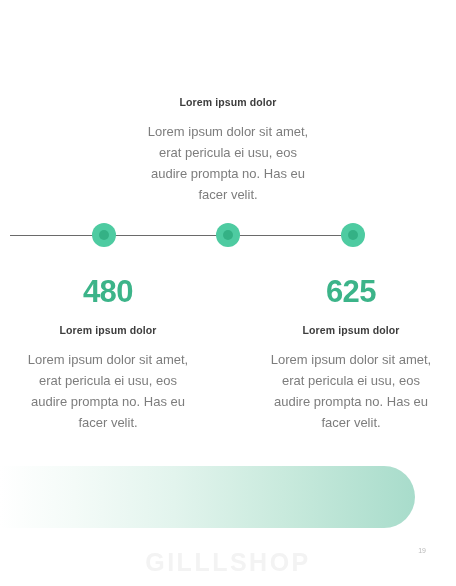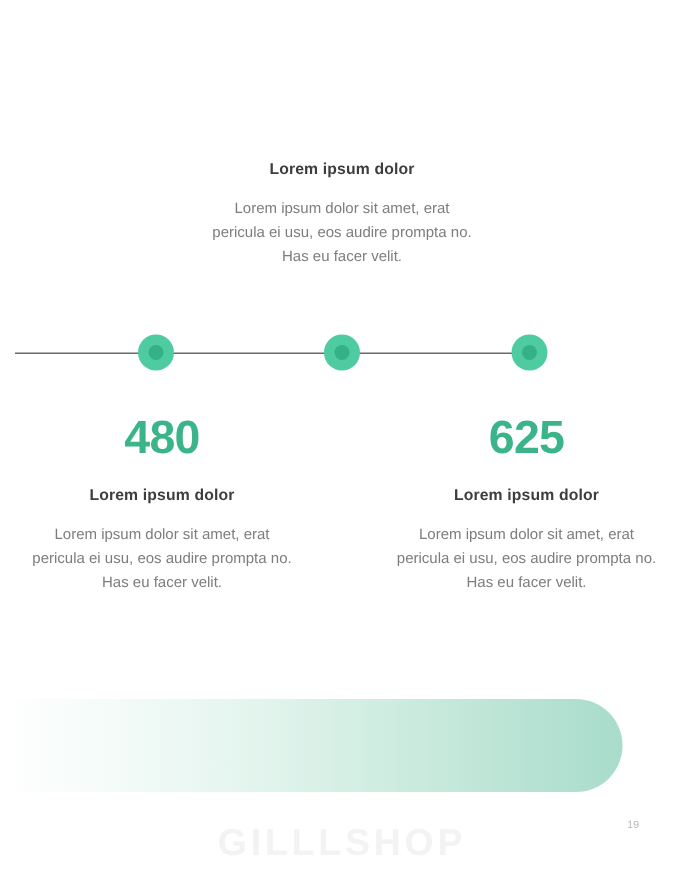--- a/index.html
+++ b/index.html
@@ -67,24 +67,24 @@
     color: #3cb489;
     letter-spacing: -0.5px;
     line-height: 1;
     margin: 0 0 17px 0;
   }
   .block-title {
     font-size: 10.5px;
     font-weight: bold;
     color: #3d3d3d;
     letter-spacing: 0.1px;
-    margin: 11px 0 13px 0;
+    margin: 0 0 13px 0;
   }
   .block-body {
-    font-size: 10px;
+    font-size: 13px;
     color: #7d7d7d;
     line-height: 1.62;
     margin: 0;
     padding: 0 8px;
   }
 
   
   .deco-bar {
     position: absolute;
     left: 0;

